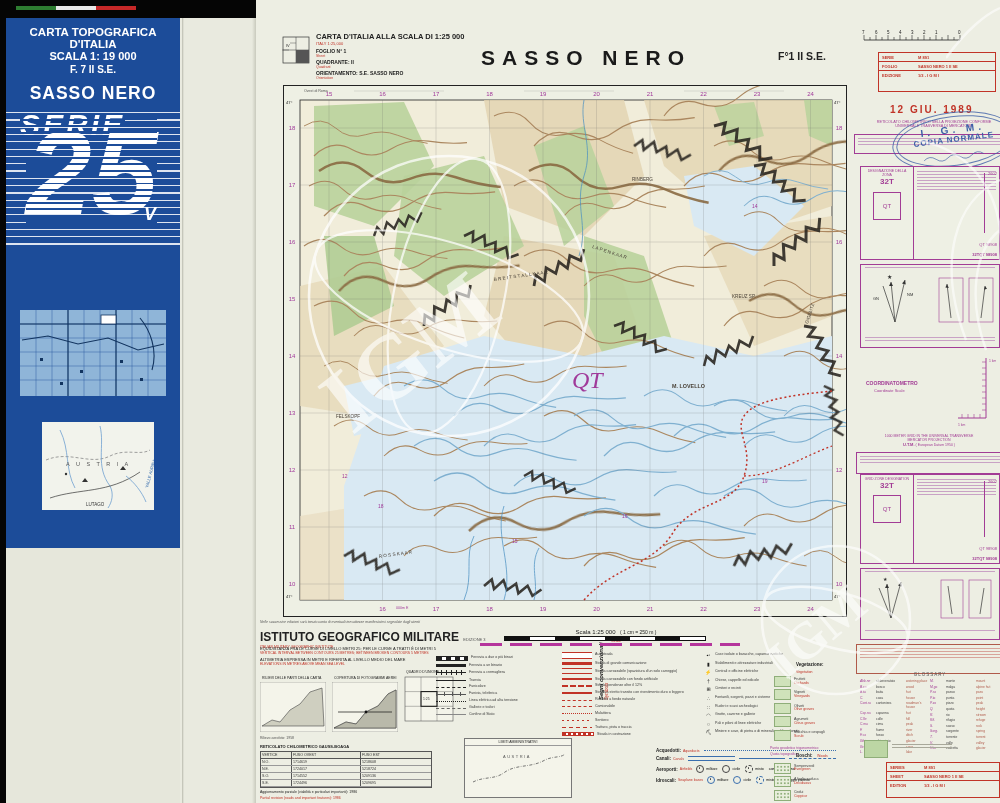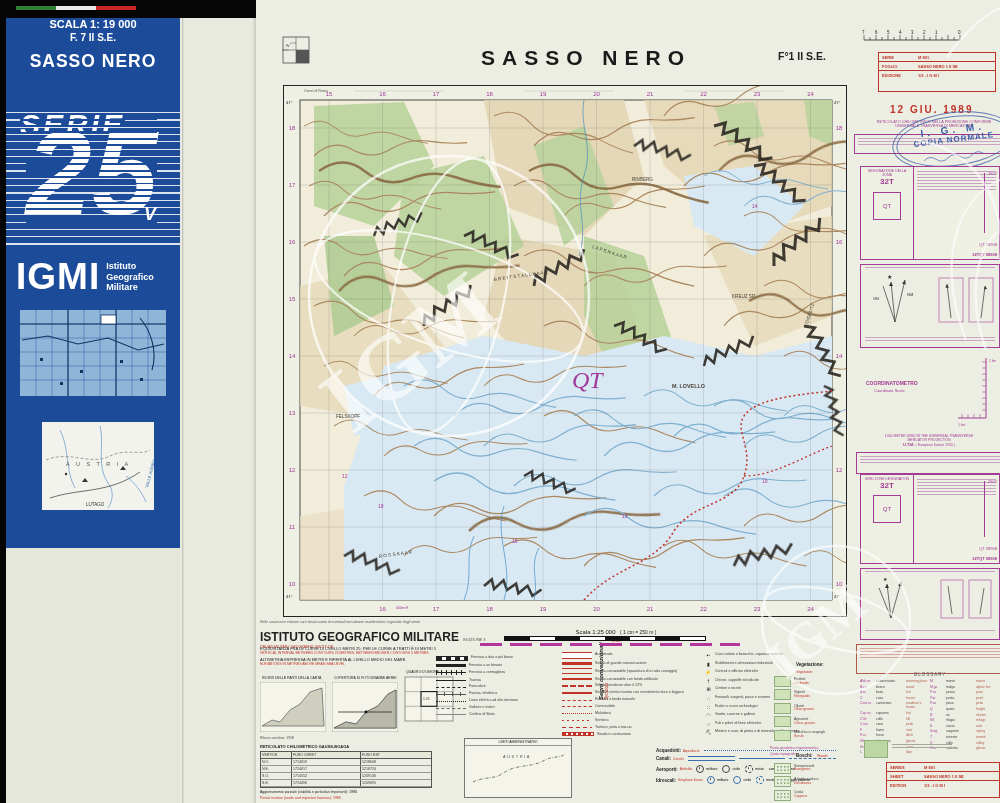--- a/index.html
+++ b/index.html
@@ -56,38 +56,31 @@
 <body>
 <div id="page">
 
 <div class="ab" style="left:0;top:0;width:262px;height:18px;background:#050505">
   <div class="ab" style="left:16px;top:6px;width:40px;height:4px;background:#2e7d32"></div>
   <div class="ab" style="left:56px;top:6px;width:40px;height:4px;background:#e9e9e9"></div>
   <div class="ab" style="left:96px;top:6px;width:40px;height:4px;background:#c62828"></div>
 </div>
 
 <div class="ab" style="left:6px;top:18px;width:174px;height:530px;background:#1c4c99;color:#fff">
+  <div class="ctr b" style="font-size:11.5px;padding-top:8px">CARTA TOPOGRAFICA D'ITALIA</div>
   <div class="ctr b" style="font-size:11px">SCALA 1: 19 000</div>
   <div class="ctr b f10" style="margin-top:2px">F. 7 II S.E.</div>
   <div class="ctr b" style="font-size:17.5px;margin-top:8px;letter-spacing:1px">SASSO NERO</div>
 
   <div class="ab stripeband" style="left:0;top:88px;width:174px;height:142px">
     <div class="ab slice" style="left:14px;top:2px;font-size:30px;font-weight:bold;font-style:italic;letter-spacing:3px"><span>SERIE</span></div>
     <div class="ab slice" style="left:20px;top:8px;font-size:118px;font-weight:bold;font-style:italic;line-height:1"><span>25</span></div>
     <div class="ab b i" style="left:138px;top:98px;font-size:18px">V</div>
   </div>
 
-  <div class="ab" style="left:10px;top:238px;display:flex;align-items:center">
-    <div class="b" style="font-size:37px;letter-spacing:1px">IGMI</div>
-    <div style="margin-left:6px;font-size:9px;font-weight:bold;line-height:1.15">
-      <div>Istituto</div>
-          <div>Geografico</div>
-          <div>Militare</div>
-    </div>
-  </div>
 
   <div class="ab" style="left:14px;top:292px;width:146px;height:86px;background:#8fb5d8">
     <svg width="146" height="86">
       <g stroke="#1c4c99" stroke-width="0.5" opacity="0.85">
         <path d="M16,0V86M32,0V86M48,0V86M64,0V86M80,0V86M96,0V86M112,0V86M128,0V86"></path>
         <path d="M0,14H146M0,28H146M0,42H146M0,56H146M0,70H146"></path>
       </g>
       <g stroke="#12345f" stroke-width="1.1" fill="none">
         <path d="M0,14H146"></path>
             <path d="M48,0V86"></path>
@@ -136,20 +129,30 @@
 <div class="ab" style="left:256px;top:0;width:744px;height:803px;background:#edeee3">
 
   <svg class="ab" style="left:26px;top:36px" width="30" height="38">
     <rect x="1" y="1" width="26" height="26" fill="none" stroke="#333" stroke-width="0.7"></rect>
     <path d="M1,14 H27 M14,1 V27" stroke="#333" stroke-width="0.5"></path>
     <rect x="14" y="14" width="13" height="13" fill="#555"></rect>
     <path d="M7,14 h-12 M14,7 h-6" stroke="#333" stroke-width="0.4"></path>
     <text x="4" y="11" font-size="4" fill="#333">IV</text>
         <text x="18" y="11" font-size="4" fill="#fff"></text>
   </svg>
+  <div class="ab" style="left:60px;top:32px;width:200px">
+    <div class="b" style="font-size:7.5px;color:#222">CARTA D'ITALIA ALLA SCALA DI 1:25 000</div>
+    <div class="red f4">ITALY 1:25,000</div>
+    <div class="blk f5 b" style="margin-top:2px">FOGLIO N° 1</div>
+    <div class="red f3">Sheet</div>
+    <div class="blk f5 b" style="margin-top:1px">QUADRANTE: II</div>
+    <div class="red f3">Quadrant</div>
+    <div class="blk f5 b" style="margin-top:1px">ORIENTAMENTO: S.E.  SASSO NERO</div>
+    <div class="red f3">Orientation</div>
+  </div>
   <div class="ab ctr b" style="left:220px;top:46px;width:220px;font-size:21px;letter-spacing:7px;color:#1a1a1a">SASSO NERO</div>
   <div class="ab b" style="left:522px;top:50px;font-size:10.5px;color:#222">F°1 II S.E.</div>
 
   <svg class="ab" style="left:606px;top:30px" width="100" height="16">
     <path d="M2,10 H98" stroke="#222" stroke-width="0.8"></path>
     <g stroke="#222" stroke-width="0.6">
       <path d="M2,10V5 M14,10V5 M26,10V5 M38,10V5 M50,10V5 M62,10V5 M74,10V5 M86,10V5 M98,10V5"></path>
       <path d="M8,10V7 M20,10V7 M32,10V7 M44,10V7 M56,10V7 M68,10V7 M80,10V7 M92,10V7"></path>
     </g>
     <g font-size="4.5" fill="#222">

